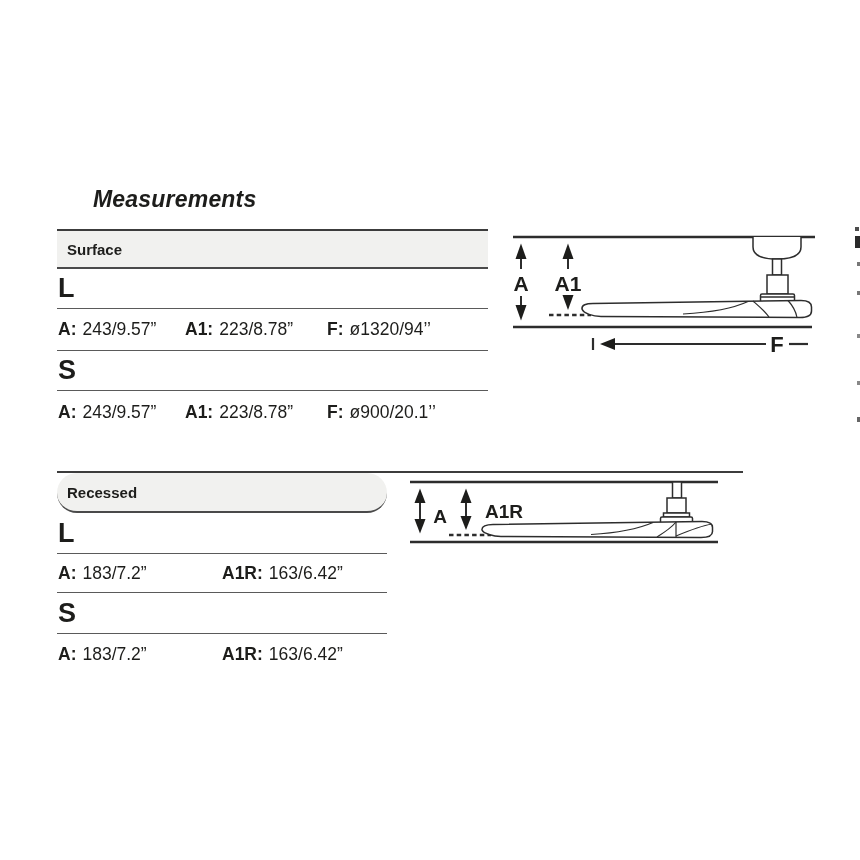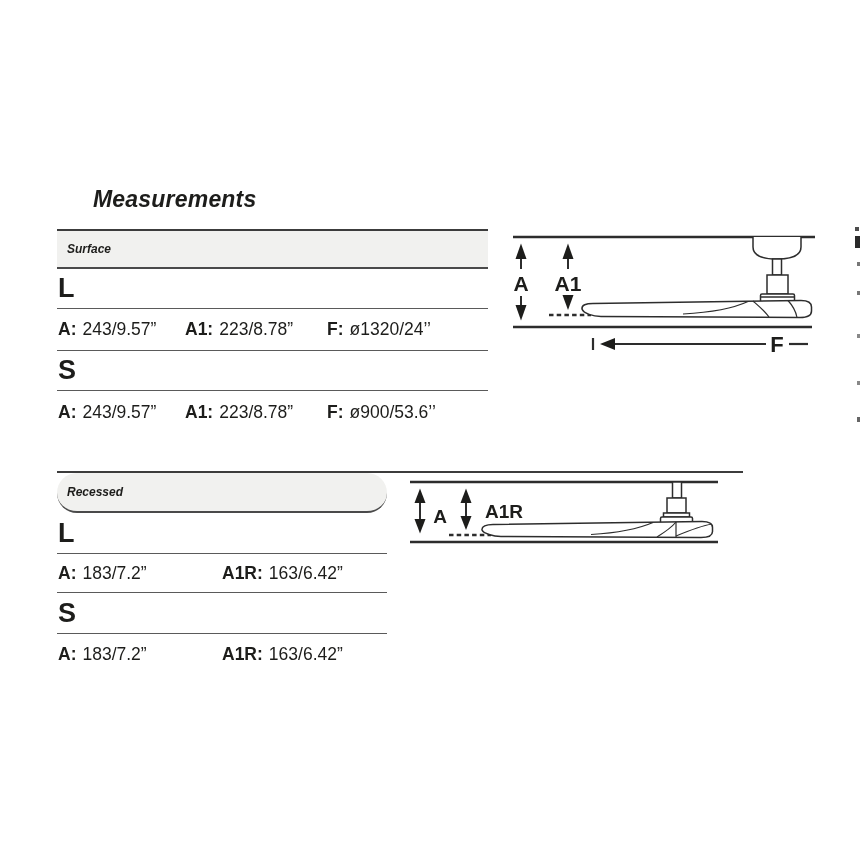--- a/index.html
+++ b/index.html
@@ -19,21 +19,21 @@
   }
 
   
   .spec-table { position:absolute; }
   .spec-table.surface { left:57px; top:229px; width:431px; border-top:2.4px solid #3c3c3c; }
   .spec-table.recessed { left:57px; top:473px; width:330px; }
 
   .tbl-header {
     background:#f1f1ef;
     border-bottom:2px solid #4a4a4a;
-    font-size:12px; font-weight:bold; font-style:italic;
+    font-size:15px; font-weight:bold; 
     padding-left:10px;
     display:flex; align-items:center;
   }
   .surface .tbl-header { height:36px; }
   .recessed .tbl-header { height:38px;border-radius:20px; }
 
   .size-row {
     font-size:27px; font-weight:bold;
     border-bottom:1.6px solid #5a5a5a;
     padding-left:1px;
@@ -92,39 +92,39 @@
     <span class="meas-group g1">
       <span class="meas-label">A:</span>
       <span class="meas-value">243/9.57”</span>
     </span>
     <span class="meas-group g2">
       <span class="meas-label">A1:</span>
       <span class="meas-value">223/8.78”</span>
     </span>
     <span class="meas-group g3">
       <span class="meas-label">F:</span>
-      <span class="meas-value">ø1320/24’’</span>
+      <span class="meas-value">ø1320/94’’</span>
     </span>
   </div>
 
   <div class="size-row">
     <span>S</span>
   </div>
   <div class="vals-row last">
     <span class="meas-group g1">
       <span class="meas-label">A:</span>
       <span class="meas-value">243/9.57”</span>
     </span>
     <span class="meas-group g2">
       <span class="meas-label">A1:</span>
       <span class="meas-value">223/8.78”</span>
     </span>
     <span class="meas-group g3">
       <span class="meas-label">F:</span>
-      <span class="meas-value">ø900/53.6’’</span>
+      <span class="meas-value">ø900/20.1’’</span>
     </span>
   </div>
 </div>
 
 <div class="abs diagram-surface">
   <svg width="330" height="130" viewBox="0 0 330 130" fill="none" stroke="#2d2d2d" stroke-width="1.5">
     <line x1="8" y1="9" x2="310" y2="9" stroke-width="2.4"></line>
     <line x1="8" y1="99" x2="307" y2="99" stroke-width="2.4"></line>
 
     <g>

